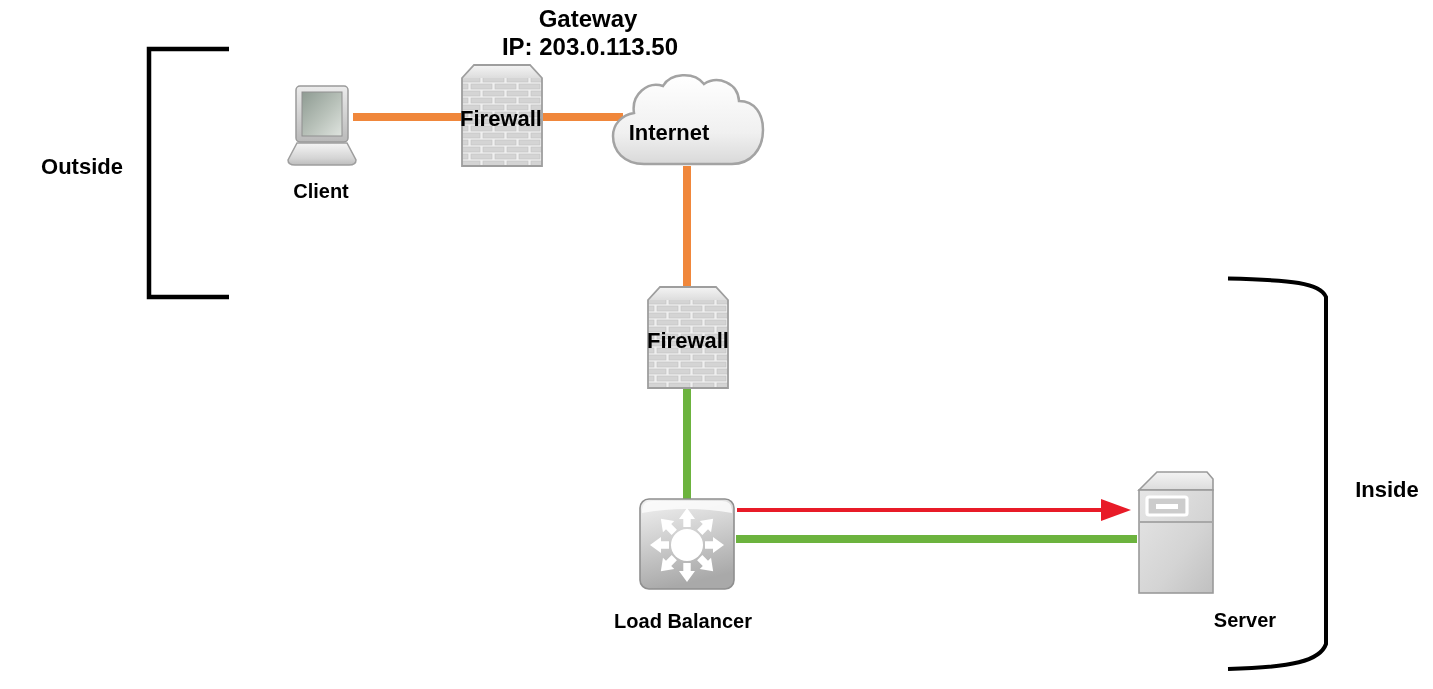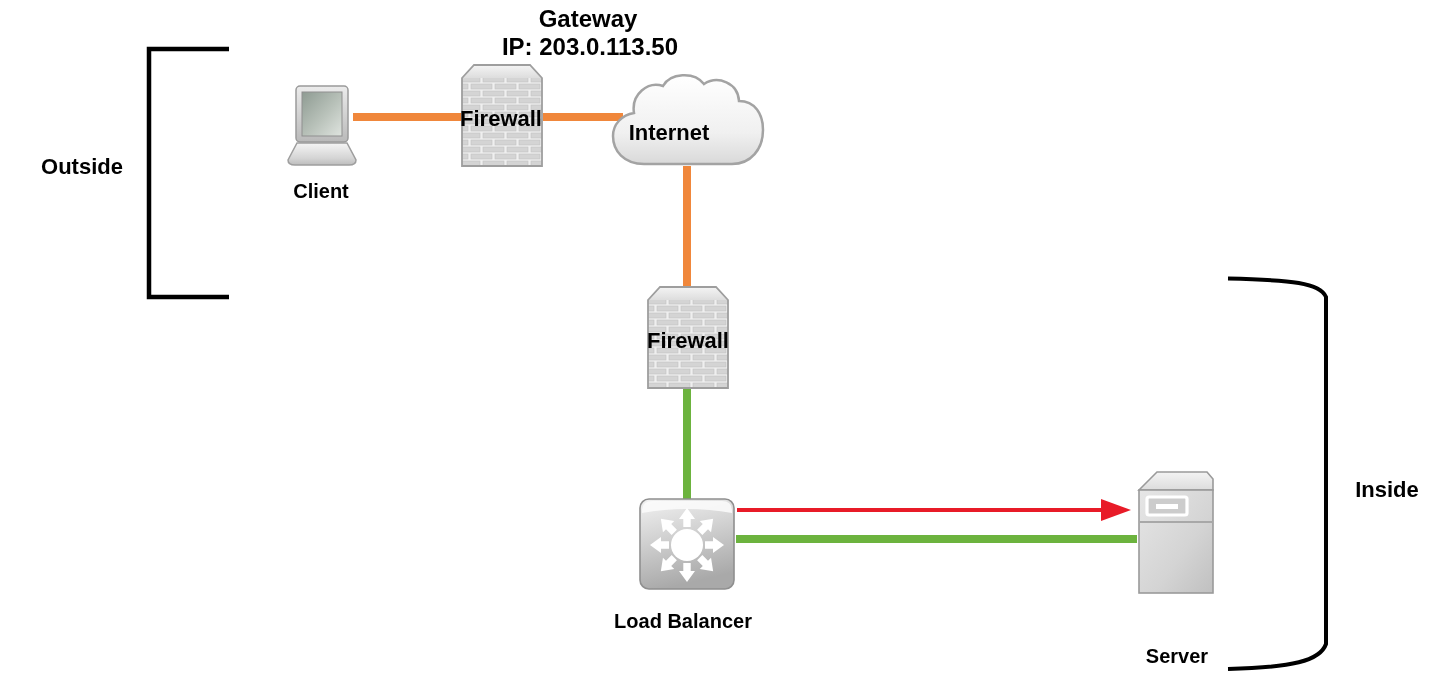--- a/index.html
+++ b/index.html
@@ -155,18 +155,18 @@
             <stop offset="1" stop-color="#c0c0c0"></stop>
         </linearGradient>
       </defs>
       <polygon points="6,24 24,6 74,6 80,13 80,24" fill="url(#srvTop)" stroke="#9a9a9a" stroke-width="1.6"></polygon>
       <rect x="6" y="24" width="74" height="103" fill="url(#srvFront)" stroke="#9a9a9a" stroke-width="1.6"></rect>
       <line x1="6" y1="56" x2="80" y2="56" stroke="#a8a8a8" stroke-width="2"></line>
       <rect x="14" y="31" width="40" height="18" rx="2" fill="#cccccc" stroke="#ffffff" stroke-width="3.2"></rect>
       <rect x="23" y="38" width="22" height="5" fill="#ffffff"></rect>
     </svg>
   </div>
-  <div class="abs ctr node-label" style="left:1177px;top:620px;margin-top:36px;">Server</div>
+  <div class="abs ctr node-label" style="left:1245px;top:620px;">Server</div>
 
   <div class="abs ctr zone-label" style="left:82px;top:167px;">Outside</div>
   <div class="abs ctr zone-label" style="left:1387px;top:474px;margin-top:16px;">Inside</div>
 
 </div>
 
 </body></html>

